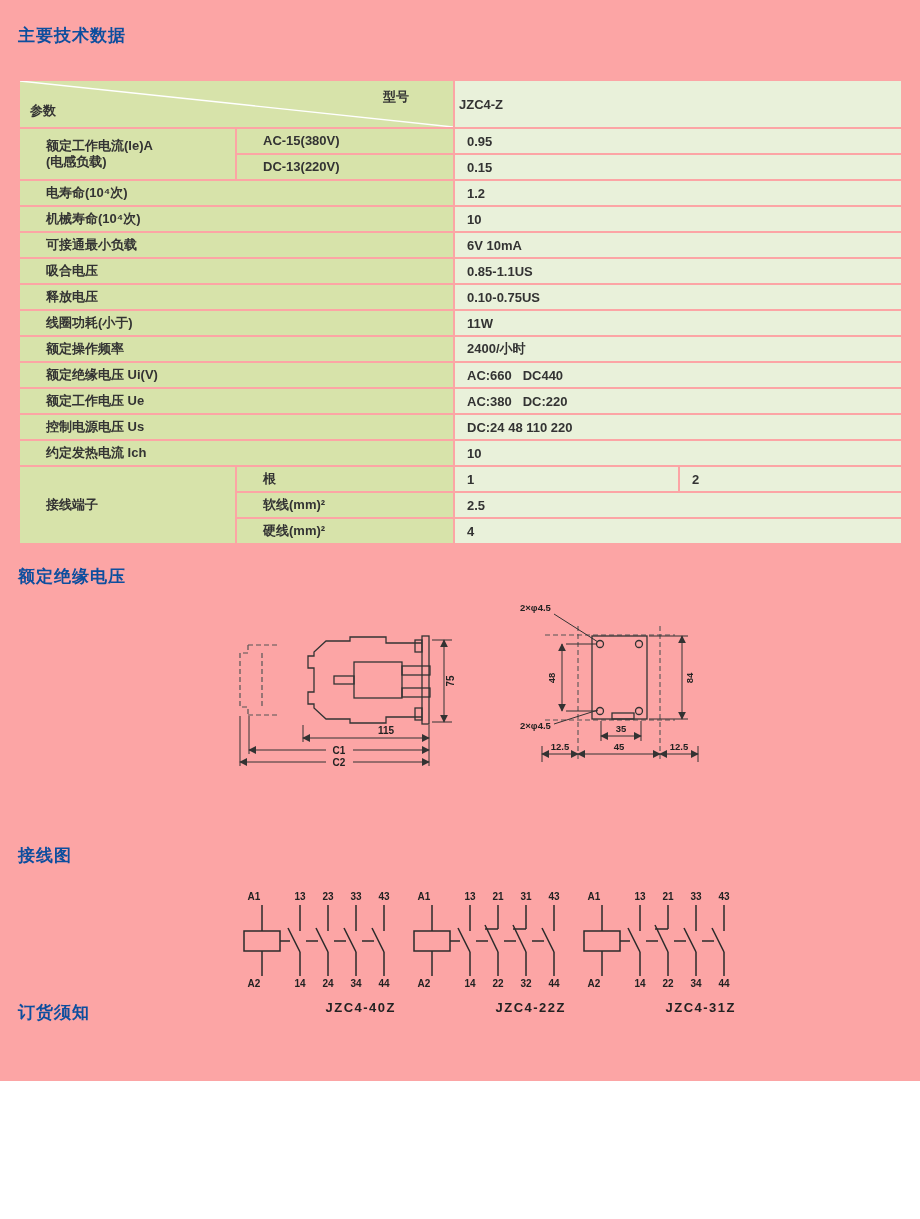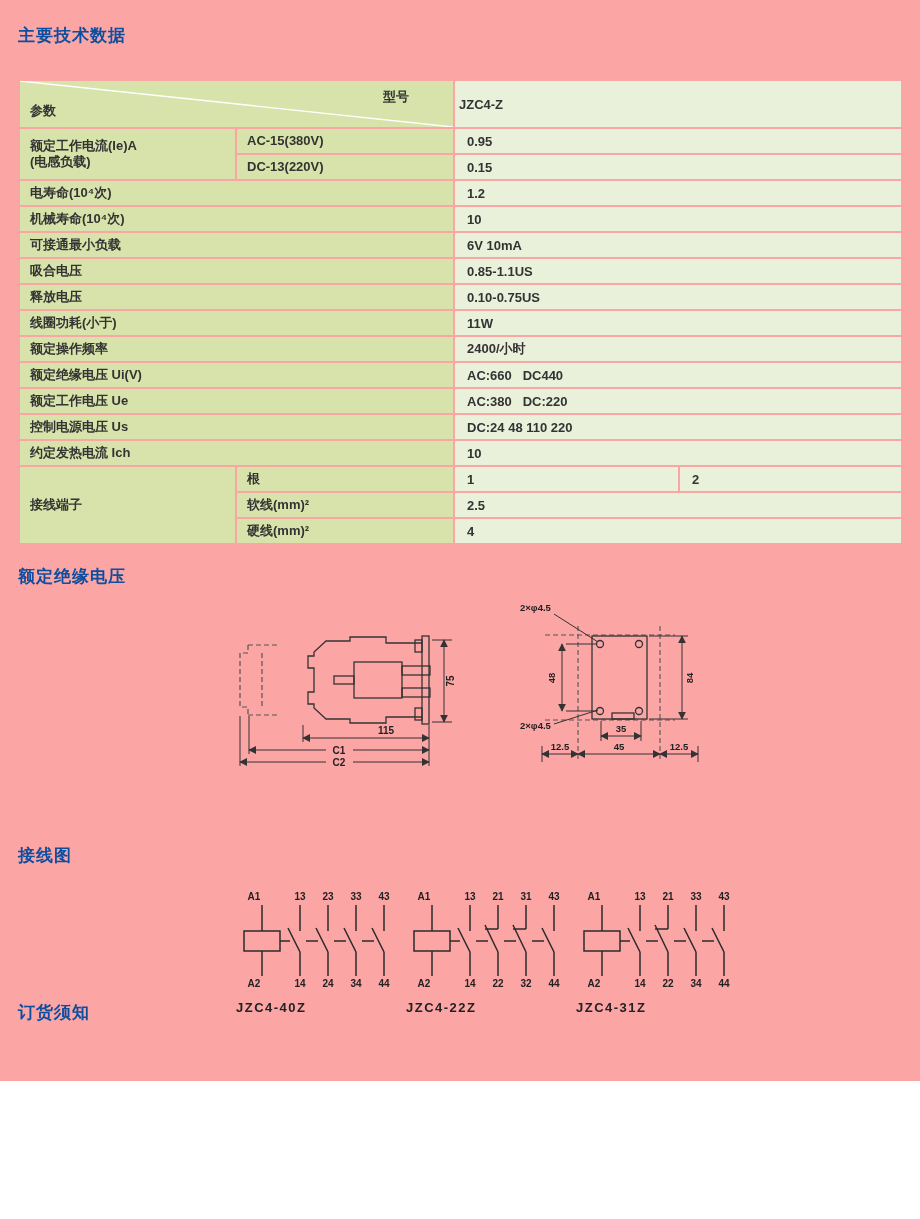--- a/index.html
+++ b/index.html
@@ -11,37 +11,37 @@
                color:#0d4e9e; letter-spacing:1px; }
   #title-tech  { top:24px; }
   #title-dims  { top:565px; }
   #title-wire  { top:844px; }
   #title-order { top:1001px; }
 
   table.tech { position:absolute; left:18px; top:79px; width:885px;
                border-collapse:separate; border-spacing:2px; table-layout:fixed; }
   table.tech th, table.tech td { font-size:13px; color:#333; vertical-align:middle;
                font-weight:600; text-align:left; }
-  td.lbl { background:#d7e3aa; padding-left:10px; height:24px; white-space:pre-line; line-height:1.25; }
+  td.lbl { background:#d7e3aa; padding-left:26px; height:24px; white-space:pre-line; line-height:1.25; }
   td.val { background:#e9f1da; padding-left:12px; height:24px; white-space:pre; }
   th.corner { background:#d7e3aa; position:relative; height:46px; }
   th.model-cell { background:#e9f1da; padding-left:4px; height:46px; }
   svg.diag { position:absolute; left:0; top:0; width:100%; height:100%; }
   .c-top { position:absolute; top:7px;  right:44px; }
   .c-bot { position:absolute; bottom:7px; left:10px; }
 
   .drawing { position:absolute; }
   #side-drawing  { left:226px; top:626px; }
   #mount-drawing { left:518px; top:596px; }
   .dim-note { position:absolute; top:800px; left:230px; width:500px; text-align:center;
               font-size:15px; font-weight:600; color:#1d1d1d; letter-spacing:0.5px; }
 
   .wiring-row { position:absolute; left:236px; top:886px; display:flex; gap:10px; }
   .wd { width:160px; }
-  .wd-label { margin-top:6px; text-align:left; font-size:13px; font-weight:bold;
+  .wd-label { margin-top:6px; text-align:right; font-size:13px; font-weight:bold;
               letter-spacing:1.5px; color:#222; }
 
   .order-list { position:absolute; left:18px; top:1107px; }
   .order-item { display:flex; align-items:center; height:23px; font-size:14px;
                 font-weight:600; color:#333; letter-spacing:0.5px; }
   .cb { width:13px; height:13px; border:1.5px solid #6a6a6a; margin-right:11px; flex:none;
         background:#fff; }
 
   svg text { font-family:"Liberation Sans","DejaVu Sans",sans-serif; }
 </style>

